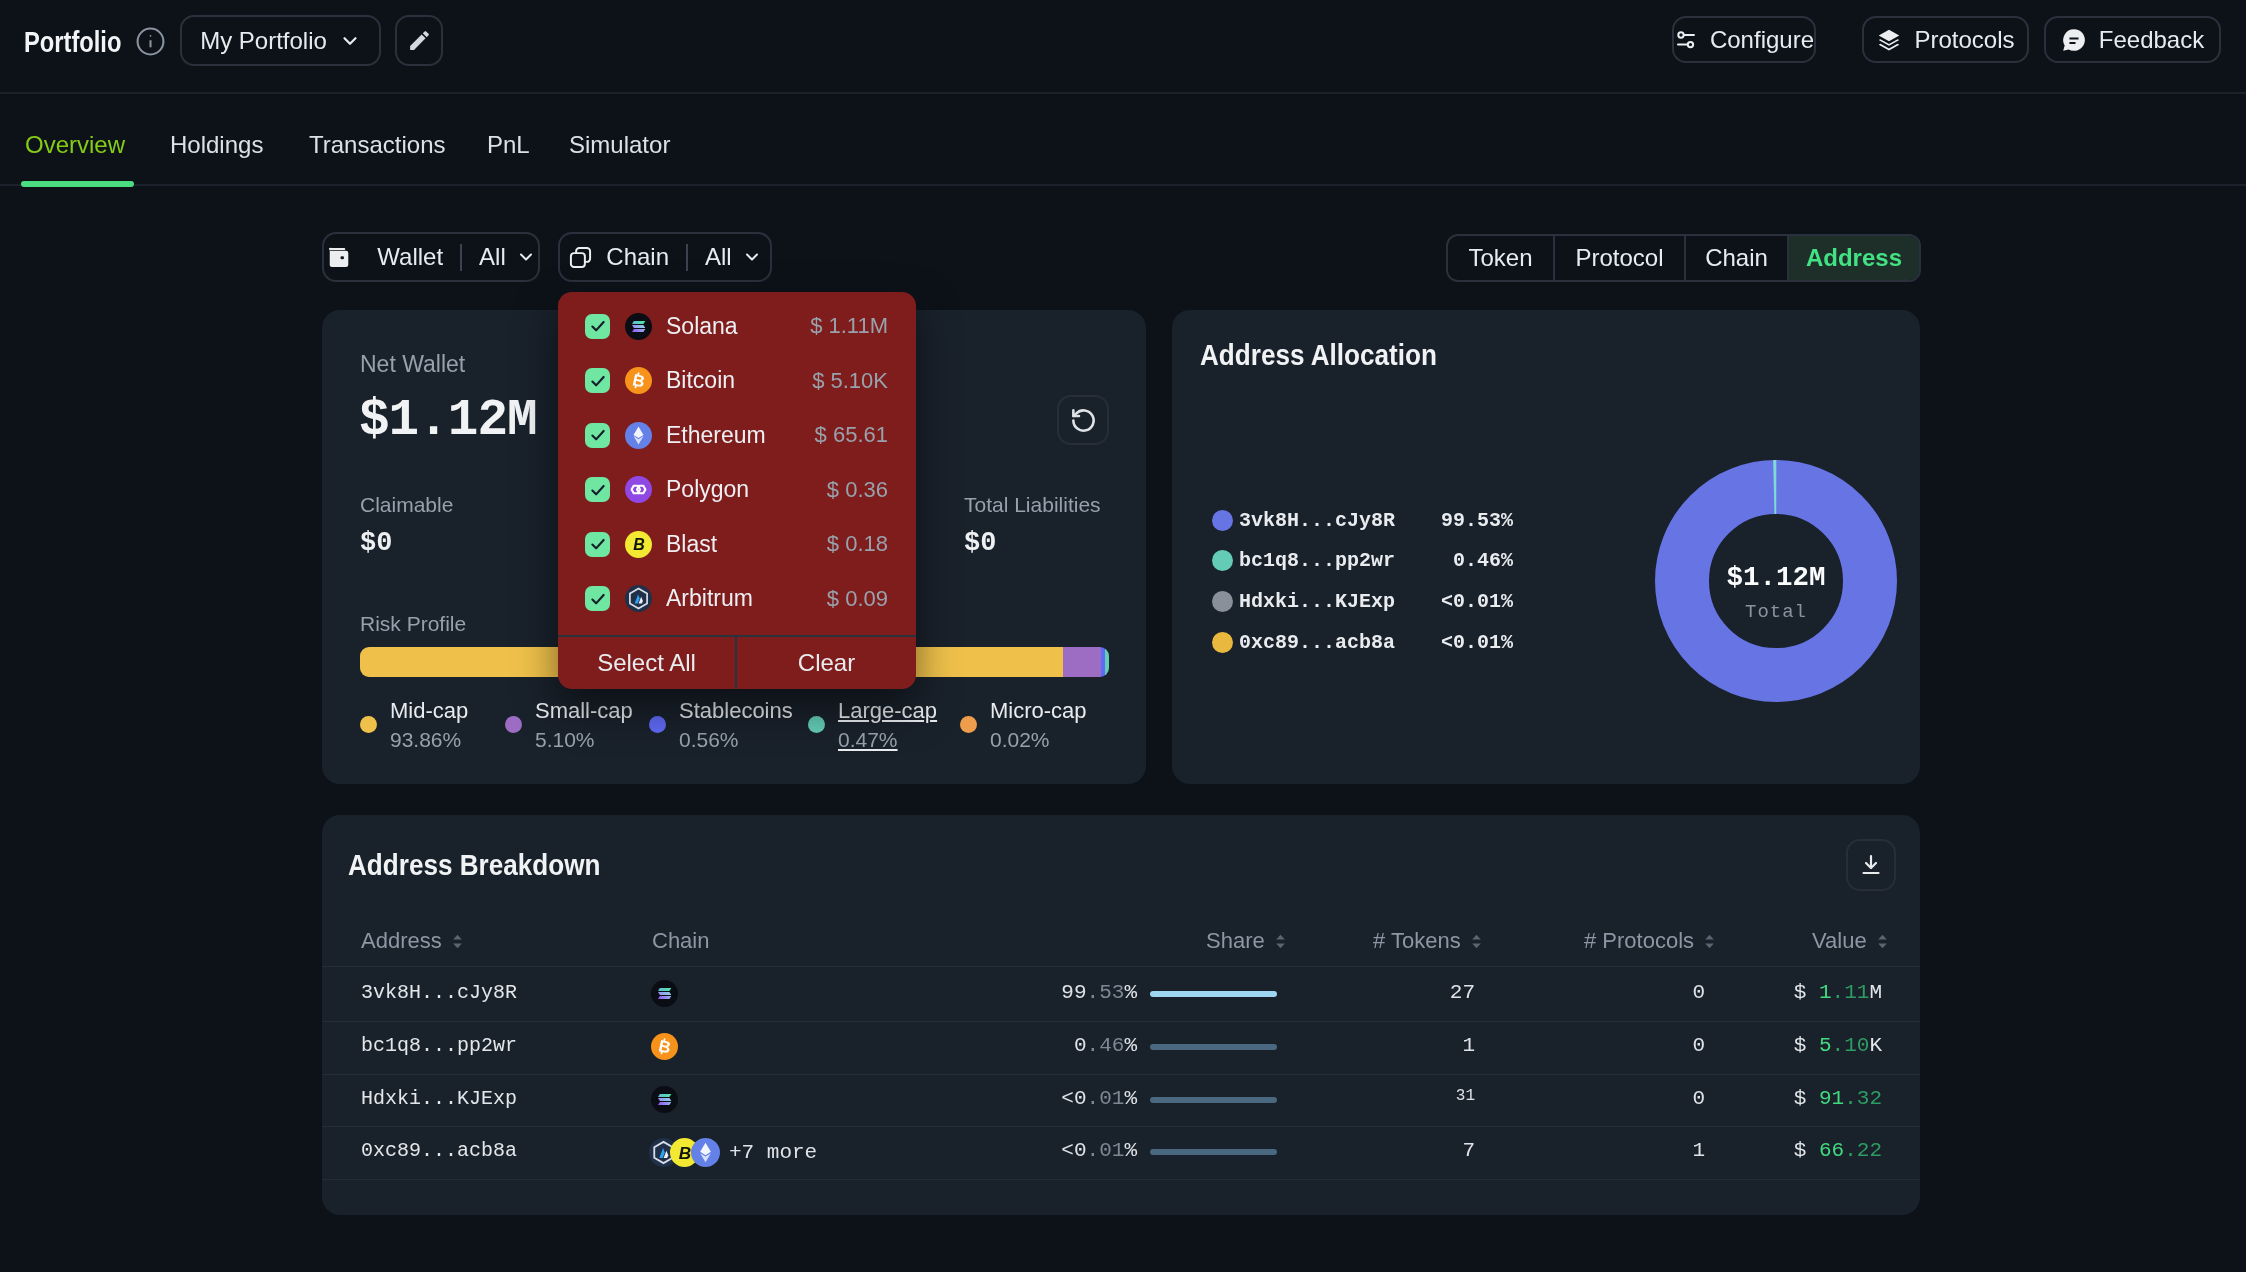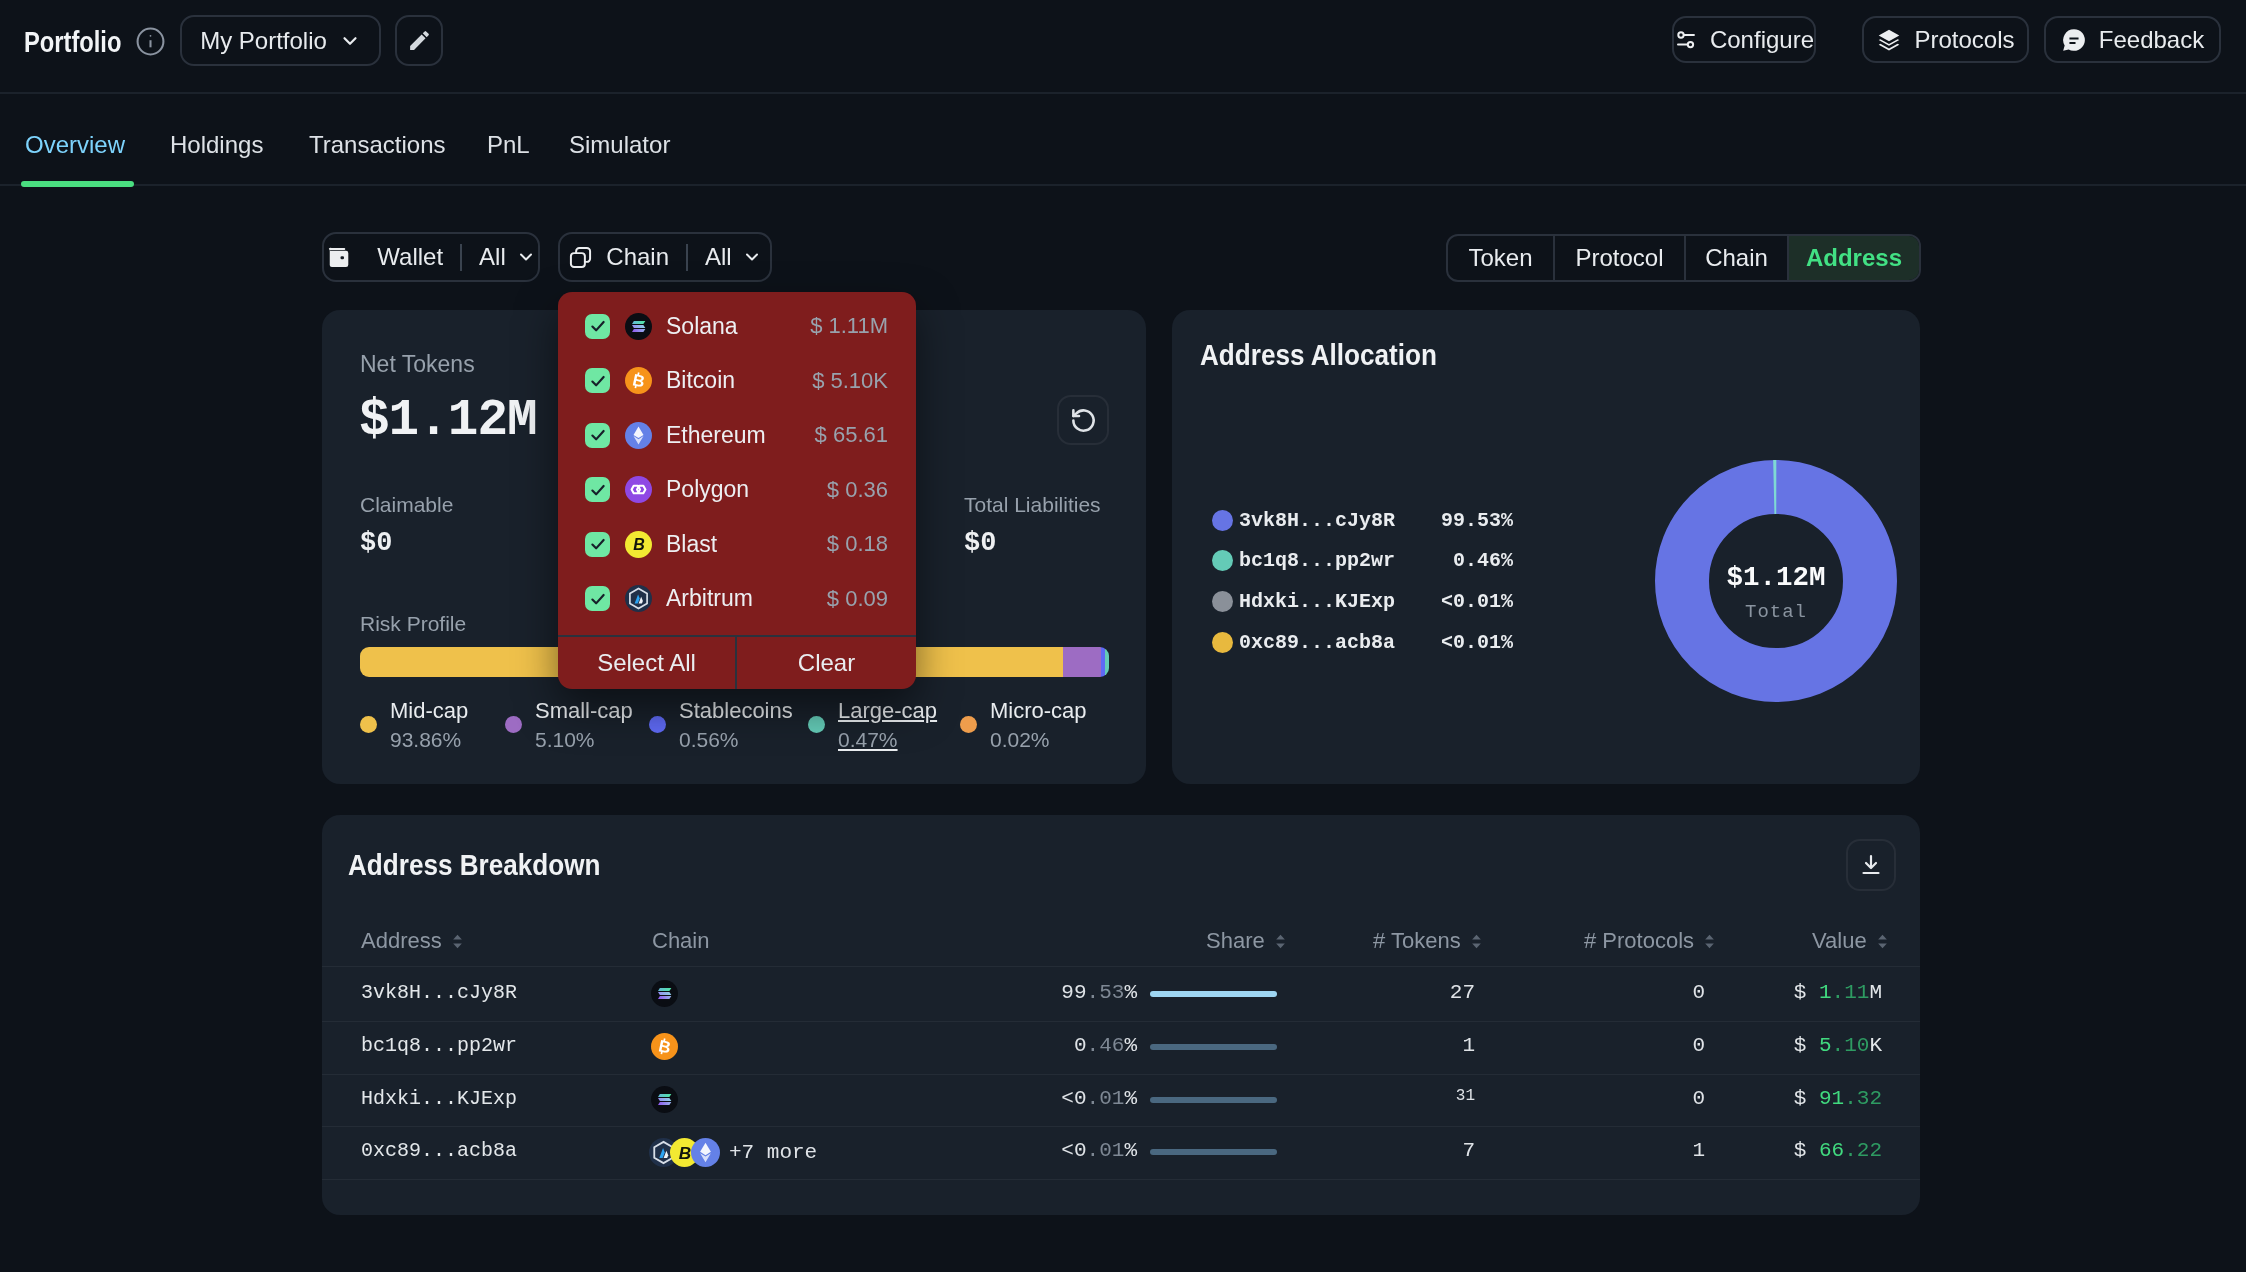--- a/index.html
+++ b/index.html
@@ -52,21 +52,21 @@
       </svg>
     Protocols</div>
   <div class="btn" style="left:2044px;top:16px;width:177px;height:47px;gap:12px;">
     <svg width="26" height="26" viewBox="0 0 24 24" fill="#eceef0">
         <path fill-rule="evenodd" d="M12 2a10 10 0 0 0-8.6 15.1L2 22l5.1-1.3A10 10 0 1 0 12 2zm-4.2 7.6h8.4v2H7.8v-2zm0 4.2h5.6v2H7.8v-2z"></path>
       </svg>
     Feedback</div>
 </div>
 
 <div id="tabs">
-  <div class="tab" style="left:25px;color:#7dd3fc;">Overview</div>
+  <div class="tab" style="left:25px;color:#84cc16;">Overview</div>
   <div class="tab" style="left:170px;">Holdings</div>
   <div class="tab" style="left:309px;">Transactions</div>
   <div class="tab" style="left:487px;">PnL</div>
   <div class="tab" style="left:569px;">Simulator</div>
   <div class="abs" style="left:21px;top:85px;width:113px;height:6px;border-radius:3px;background:#4ade80;"></div>
 </div>
 
 <div class="btn" style="left:322px;top:232px;width:218px;height:50px;">
   <svg width="25" height="25" viewBox="0 0 24 24">
       <path d="M4.5 2.8h13a1 1 0 0 1 0 2h-13a.9.9 0 0 0-.9.9v13.5a2 2 0 0 0 2 2h13.6a2.2 2.2 0 0 0 2.2-2.2V7.6a2.2 2.2 0 0 0-2.2-2.2H5.3a2.5 2.5 0 0 1-2.6-2.1A2.6 2.6 0 0 1 5.3 2.8z" fill="#eceef0"></path>
@@ -97,21 +97,21 @@
 </div>
 
 <div class="abs" style="left:1446px;top:234px;width:475px;height:48px;border:2px solid #2a313c;border-radius:12px;display:flex;overflow:hidden;">
   <div style="width:107px;display:flex;align-items:center;justify-content:center;font-size:24px;border-right:2px solid #2a313c;">Token</div>
   <div style="width:131px;display:flex;align-items:center;justify-content:center;font-size:24px;border-right:2px solid #2a313c;">Protocol</div>
   <div style="width:103px;display:flex;align-items:center;justify-content:center;font-size:24px;border-right:2px solid #2a313c;">Chain</div>
   <div style="flex:1;display:flex;align-items:center;justify-content:center;font-size:24px;background:#1d2f28;color:#42e184;font-weight:bold;">Address</div>
 </div>
 
 <div class="card" style="left:322px;top:310px;width:824px;height:474px;">
-  <div class="abs lbl" style="left:38px;top:41px;font-size:23px;">Net Tokens</div>
+  <div class="abs lbl" style="left:38px;top:41px;font-size:23px;">Net Wallet</div>
   <div class="abs mono" style="left:37px;top:82px;font-size:51px;font-weight:bold;letter-spacing:-1px;color:#f0f2f4;">$1.12M</div>
   <div class="abs lbl" style="left:38px;top:183px;font-size:21px;">Claimable</div>
   <div class="abs mono" style="left:38px;top:218px;font-size:27px;font-weight:bold;color:#eef0f2;">$0</div>
   <div class="abs lbl" style="left:642px;top:183px;font-size:21px;">Total Liabilities</div>
   <div class="abs mono" style="left:642px;top:218px;font-size:27px;font-weight:bold;color:#eef0f2;">$0</div>
   <div class="abs" style="left:735px;top:85px;width:52px;height:50px;border:2px solid #272e38;border-radius:14px;display:flex;align-items:center;justify-content:center;">
     <svg width="27" height="27" viewBox="0 0 24 24" fill="none" stroke="#dfe3e7" stroke-width="2.3" stroke-linecap="round" stroke-linejoin="round">
         <path d="M3 12a9 9 0 1 0 2.64-6.36L3 8"></path>
         <path d="M3 3v5h5"></path>
       </svg>

